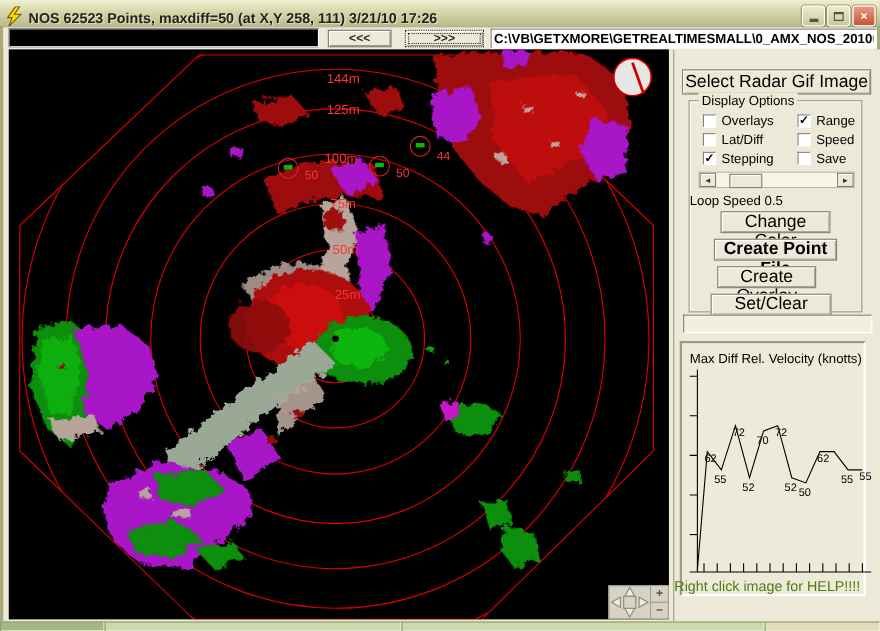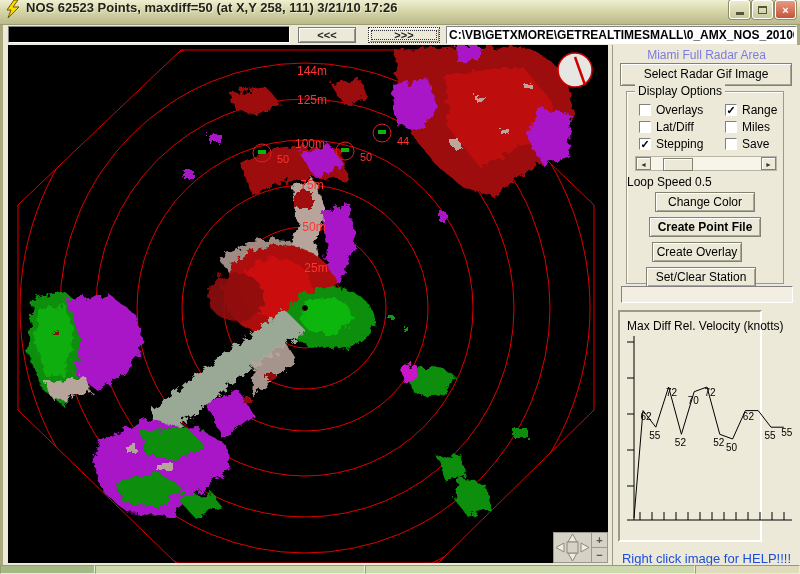--- a/index.html
+++ b/index.html
@@ -3,21 +3,21 @@
 <meta charset="utf-8">
 <style>
   * { box-sizing: border-box; margin:0; padding:0; }
   html,body { width:800px; height:574px; overflow:hidden; background:#ECE9D8;
               font-family:"Liberation Sans", sans-serif; }
   .window { position:absolute; left:0; top:0; width:800px; height:574px;
             background:#ECE9D8; border-left:3px solid #AAA97E; border-right:3px solid #AAA97E; }
   
   .titlebar { position:absolute; left:-3px; top:0; width:800px; height:25px;
     background:linear-gradient(#EFEFD2 0%, #D9D9AE 40%, #B9B98A 100%);
-    border-bottom:1px solid #9D9C72; display:flex; align-items:flex-start; padding:0 4px; }
+    border-bottom:1px solid #9D9C72; display:flex; align-items:flex-end; padding:0 4px; }
   .title-icon { width:18px; height:18px; margin-right:4px; flex:0 0 auto; }
   .title-text { flex:1; font-size:13px; font-weight:bold; color:#23231A;
     text-shadow:1px 1px 0 rgba(255,255,255,.45); white-space:nowrap; overflow:hidden; }
   .tb-btns { display:flex; gap:2px; }
   .tb-btn { width:21px; height:19px; border:1px solid #fff; border-radius:3px;
     background:linear-gradient(#ECECCF,#C9C99C); color:#55553A; font-size:11px; font-weight:bold;
     display:flex; align-items:center; justify-content:center; box-shadow:0 0 0 1px #8F8E66; }
   .tb-btn.close { background:linear-gradient(#E89A84,#C6543C); color:#fff; }
   .glyph-min { width:8px; height:3px; background:#55553A; margin-top:8px; }
   .glyph-restore { width:9px; height:8px; border:1px solid #55553A; border-top:2px solid #55553A;
@@ -46,47 +46,47 @@
   .zoom-col { width:16px; border-left:1px solid #9a9a8a; display:flex; flex-direction:column; }
   .zoom-btn { flex:1; font-size:11px; font-weight:bold; color:#555; display:flex; align-items:center;
     justify-content:center; background:#D6D2C6; }
   .zoom-btn + .zoom-btn { border-top:1px solid #9a9a8a; }
   
   .rpanel { position:absolute; left:609px; top:45px; width:188px; height:520px; background:#ECE9D8;
     border-left:1px solid #9C9A87; }
   .area-label { position:absolute; left:0; top:3px; width:100%; text-align:center;
     font-size:12px; color:#7B7BE0; }
   .btn3d { background:#ECE9D8; border:1px solid #838170;
-    box-shadow:inset 1px 1px 0 #fff, inset -1px -1px 0 #A9A796; font-size:12px; color:#000;
+    box-shadow:inset 1px 1px 0 #fff, inset -1px -1px 0 #A9A796; font-size:16px; color:#000;
     text-align:center; font-family:"Liberation Sans",sans-serif; }
   .select-btn { position:absolute; left:7px; top:18px; width:172px; height:23px; line-height:21px; }
   .groupbox { position:absolute; left:13px; top:46px; width:158px; height:193px;
     border:1px solid #9C9A87; box-shadow:inset 1px 1px 0 #fff; }
   .groupbox-legend { position:absolute; left:8px; top:-8px; background:#ECE9D8; padding:0 3px;
     font-size:12px; color:#000; }
   .cb-row { position:absolute; height:14px; font-size:12px; color:#000; display:flex; align-items:center; }
   .cb-box { width:12px; height:12px; background:#fff; border:1px solid #808080;
     border-color:#808080 #fff #fff #808080; margin-right:5px; font-size:11px; line-height:10px;
     text-align:center; color:#000; font-weight:bold; }
   .hscroll { position:absolute; left:8px; top:64px; width:142px; height:15px; background:#F7F5EA;
     border:1px solid #B8B5A4; display:flex; }
   .hs-arrow { width:15px; height:13px; background:#ECE9D8; border:1px solid #838170;
     box-shadow:inset 1px 1px 0 #fff; font-size:7px; color:#333; text-align:center; line-height:13px; }
   .hs-thumb { position:absolute; left:27px; top:1px; width:30px; height:13px; background:#ECE9D8;
     border:1px solid #838170; box-shadow:inset 1px 1px 0 #fff; }
   .loop-label { position:absolute; left:0; top:83px; width:100%; text-align:left; font-size:12px; }
   .gb-btn { position:absolute; height:20px; line-height:18px; }
   .empty-field { position:absolute; left:8px; top:241px; width:172px; height:17px; background:#F2EFE2;
     border:1px solid #808080; border-color:#808080 #fff #fff #808080; }
-  .chart-panel { position:absolute; left:5px; top:265px; width:144px; height:232px; background:#EDEAD9;
+  .chart-panel { position:absolute; left:5px; top:265px; width:169px; height:232px; background:#EDEAD9;
     border:2px solid; border-color:#9C9A87 #fff #fff #9C9A87; }
   .chart-title { font-size:12px; fill:#000; font-family:"Liberation Sans",sans-serif; }
   .chart-label { font-size:10px; fill:#000; font-family:"Liberation Sans",sans-serif; }
-  .help-text { position:absolute; left:0; top:506px; width:100%; text-align:center; font-size:13px;
-    color:#1d4ed8; }
+  .help-text { position:absolute; left:0; top:480px; width:100%; text-align:left; font-size:13px;
+    color:#4d7c0f; }
   
   .statusbar { position:absolute; left:-3px; top:565px; width:800px; height:9px; background:#CBD9AC;
     display:flex; }
   .sb-cell { border:1px solid; border-color:#8F9F73 #E8F0D8 #E8F0D8 #8F9F73; }
   .sb-1 { width:95px; background:#A3B883; }
   .sb-2 { width:270px; background:#CBD9AC; }
   .sb-3 { width:330px; background:#CBD9AC; }
   .sb-4 { flex:1; background:#E0DCBB; }
 </style>
 </head>
@@ -241,41 +241,40 @@
         <rect x="13" y="9" width="11" height="11" fill="#D6D2C6" stroke="#8a8a7a"></rect>
       </svg>
       <div class="zoom-col">
         <div class="zoom-btn">+</div>
         <div class="zoom-btn">−</div>
       </div>
     </div>
   </div>
 
   <div class="rpanel">
-    <div class="area-label">Miami Full Radar Area</div>
     <div class="btn3d select-btn">Select Radar Gif Image</div>
 
     <div class="groupbox">
       <div class="groupbox-legend">Display Options</div>
 
       <div class="cb-row" style="left:12px; top:11px;">
         <span class="cb-box"></span>
         <span>Overlays</span>
       </div>
       <div class="cb-row" style="left:98px; top:11px;">
         <span class="cb-box">✓</span>
         <span>Range</span>
       </div>
       <div class="cb-row" style="left:12px; top:28px;">
         <span class="cb-box"></span>
         <span>Lat/Diff</span>
       </div>
       <div class="cb-row" style="left:98px; top:28px;">
         <span class="cb-box"></span>
-        <span>Miles</span>
+        <span>Speed</span>
       </div>
       <div class="cb-row" style="left:12px; top:45px;">
         <span class="cb-box">✓</span>
         <span>Stepping</span>
       </div>
       <div class="cb-row" style="left:98px; top:45px;text-align:right;">
         <span class="cb-box"></span>
         <span>Save</span>
       </div>
 

